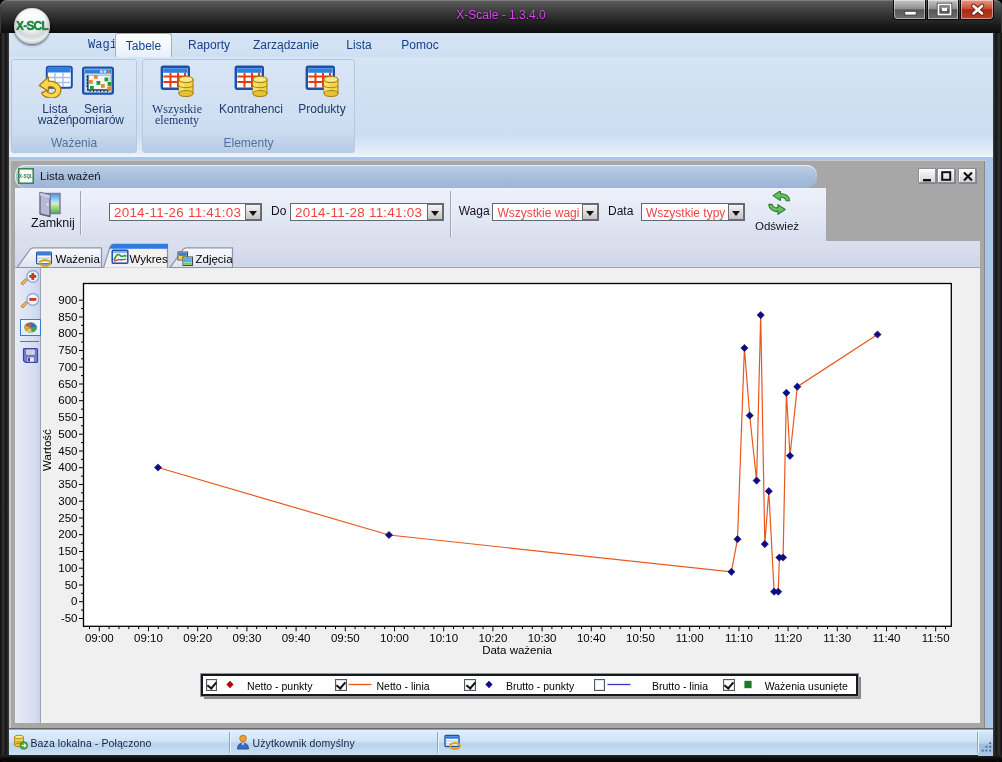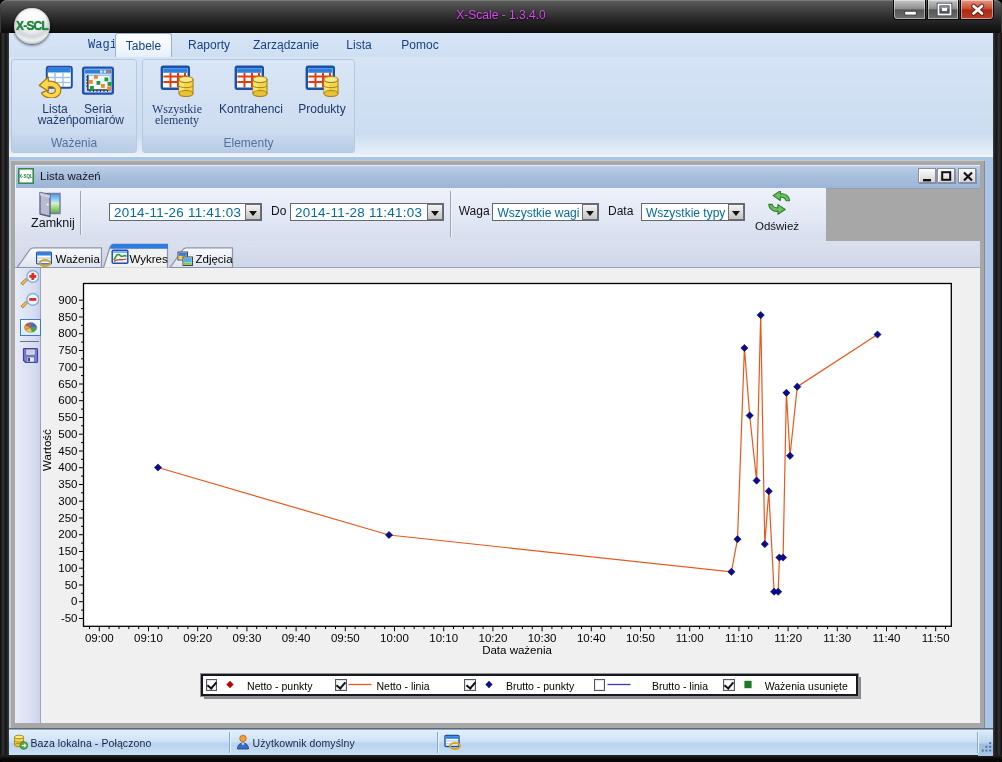--- a/index.html
+++ b/index.html
@@ -35,34 +35,34 @@
     background:linear-gradient(#d9e6f6,#cfdef1 64%,#c7d8ee);}
   .rglabel{position:absolute;left:0;bottom:0;width:100%;height:17px;color:#52719c;text-align:center;
     line-height:16px;font-size:12px;background:linear-gradient(rgba(187,205,229,.25),rgba(174,196,225,.6));
     border-radius:0 0 3px 3px;}
   .rbtn{position:absolute;top:61px;height:74px;text-align:center;color:#1e3b6e;font-size:12px;line-height:11px;}
   .rbtn .ic{position:relative;margin:6px auto 8px;width:32px;height:29px;}
   
   #mdi{left:9px;top:156.5px;width:984px;height:572.5px;background:#a9c6e8;}
   #iwin{left:9.5px;top:160px;width:975.5px;height:569px;background:#a7a7a7;
     box-shadow:inset 1px 1px 0 #c8c8c8, inset -1px -1px 0 #8a8a8a;}
-  #ititle{left:15px;top:165px;width:965px;height:23px;background:linear-gradient(#bdd0e9,#a6bddb 55%,#9db5d5);
-    box-shadow:inset 0 1px 0 #e8eef8, inset 1px 0 0 #e8eef8, 0 1px 0 rgba(130,150,180,.5);}
+  #ititle{left:15px;top:165px;width:802px;height:23px;background:linear-gradient(#bdd0e9,#a6bddb 55%,#9db5d5);
+    box-shadow:inset 0 1px 0 #e8eef8, inset 1px 0 0 #e8eef8, 0 1px 0 rgba(130,150,180,.5);border-radius:10px;}
   #ititle .txt{position:absolute;left:25px;top:4.5px;font-size:11.5px;color:#14161c;}
   .ibtn{position:absolute;top:2.5px;width:18px;height:15px;background:linear-gradient(#fdfdfd,#e8e8ea 50%,#d6d6da);
     border:1px solid #8b8f99;box-shadow:inset 1px 1px 0 #fff, 1px 1px 0 rgba(60,70,90,.35);}
   .ibtn svg{position:absolute;left:0;top:0;}
   
   #itool{left:15px;top:188px;width:811px;height:53px;background:linear-gradient(#eef1fa,#e3e8f5 55%,#d7dded);}
   .tsep{position:absolute;width:1px;background:#9aa3b8;box-shadow:1px 0 0 #f0f3fa;}
   .lab{position:absolute;font-size:12px;color:#10121a;}
   .lab.big{font-size:12.5px;}
   .lab.sm{font-size:11.5px;}
   .combo{position:absolute;top:14.5px;height:18.5px;background:#fff;border:1px solid #636974;}
-  .combo .ctext{position:absolute;left:4px;top:2.5px;font-size:12px;color:#0369a1;white-space:nowrap;}
+  .combo .ctext{position:absolute;left:4px;top:2.5px;font-size:12px;color:#ef4444;white-space:nowrap;}
   .combo .ctext.date{font-size:13.4px;letter-spacing:0.25px;top:1.5px;}
   .combo .carr{position:absolute;right:0.5px;top:0.5px;bottom:0.5px;width:16px;
     background:linear-gradient(#f5f5f5,#d9d9d9 55%,#c4c4c4);border:1px solid #6e6e6e;}
   .combo .carr:after{content:"";position:absolute;left:3.5px;top:6px;border:4px solid transparent;border-top:5px solid #111;}
   
   #itabrow{left:15px;top:241px;width:965px;height:27px;background:linear-gradient(#dbe0ee,#cfd6e8);}
   #icontent{left:15px;top:268px;width:965px;height:455px;background:#f0f0f0;}
   #sidebar{left:15px;top:268px;width:26px;height:455px;background:linear-gradient(90deg,#e8ecf8,#d6dcf0 80%,#c9d0e8);
     border-right:1px solid #9aa3bb;}
   

